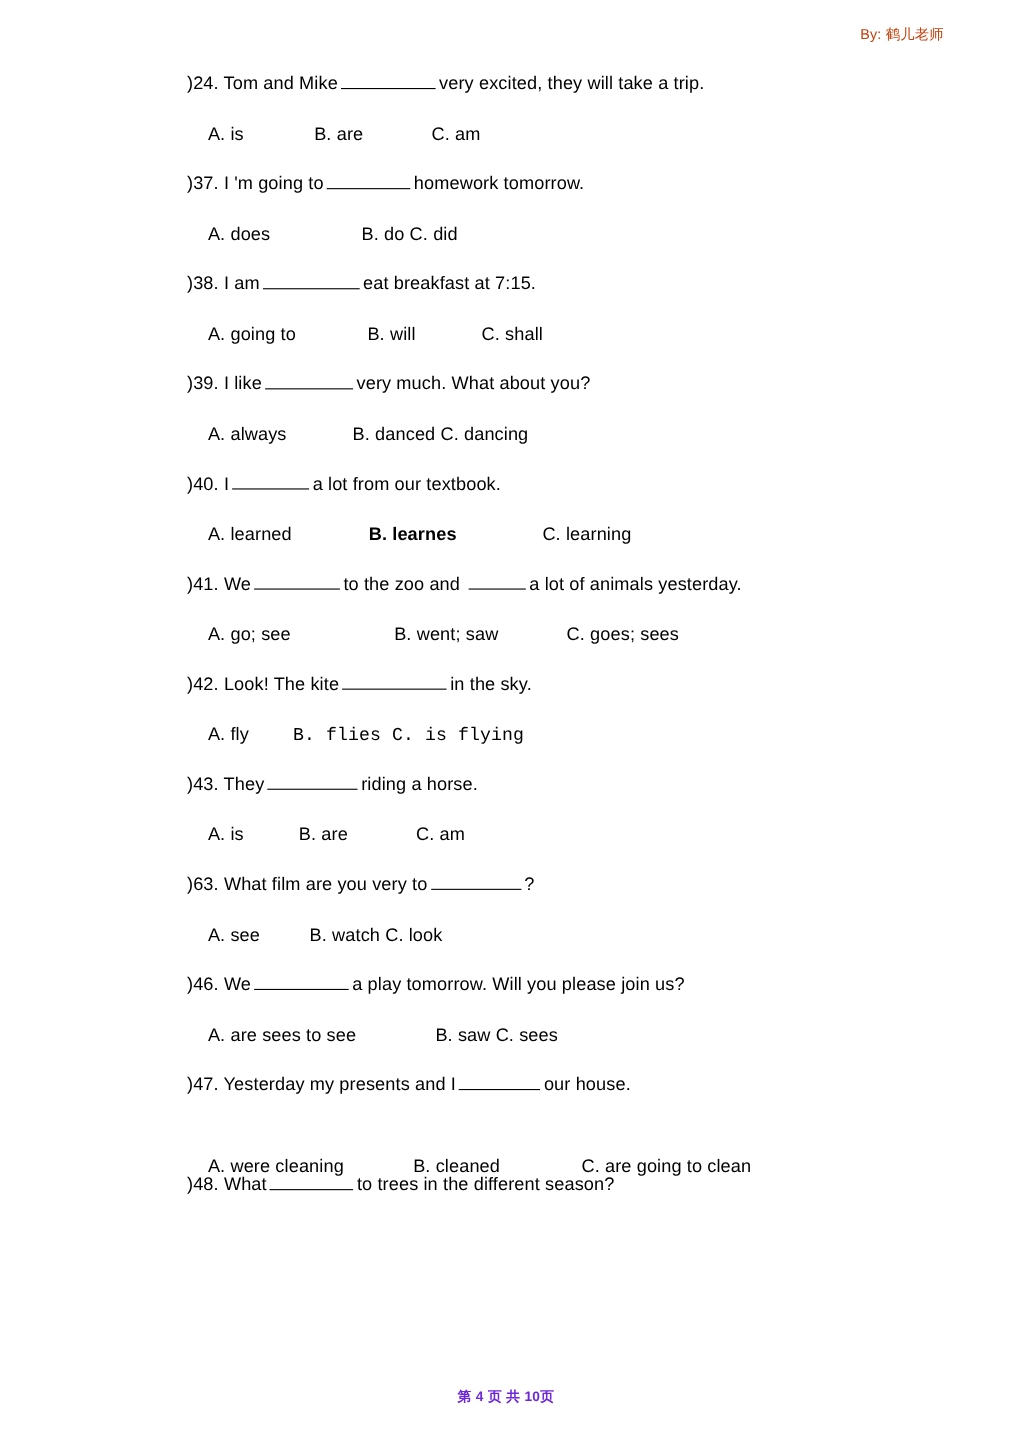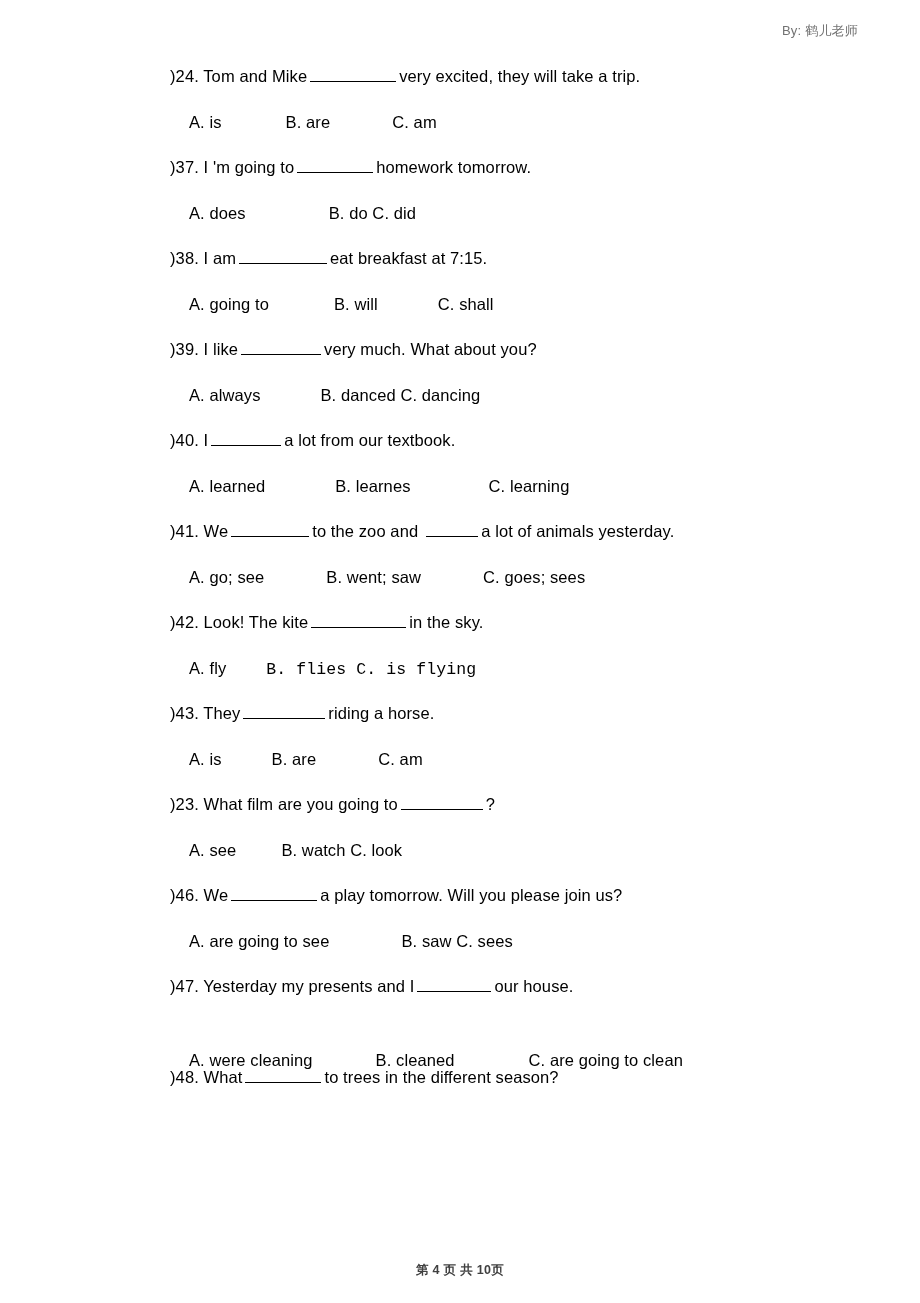--- a/index.html
+++ b/index.html
@@ -20,21 +20,21 @@
     width: 920px;
     height: 1303px;
     box-sizing: border-box;
   }
   .header-byline {
     position: absolute;
     top: 22px;
     right: 62px;
     font-size: 13px;
     line-height: 18px;
-    color: #737373;
+    color: #c2410c;
     white-space: nowrap;
     letter-spacing: 0.2px;
   }
   .content {
     position: absolute;
     top: 64px;
     left: 170px;
     width: 700px;
   }
   .qblock {
@@ -69,21 +69,21 @@
     display: inline-block;
   }
   .footer {
     position: absolute;
     bottom: 24px;
     left: 0;
     width: 920px;
     text-align: center;
     font-size: 12.5px;
     font-weight: bold;
-    color: #404040;
+    color: #6d28d9;
     letter-spacing: 0.3px;
   }
 </style>
 </head>
 <body>
 
 <div class="page">
 
   <div class="header-byline">By: 鹤儿老师</div>
 
@@ -99,41 +99,41 @@
       <div class="qblock">
         <div class="qline"><span class="paren">)</span><span>38.</span> <span>I am</span><span class="blank" style="width: 88px;"></span><span>eat breakfast at 7:15.</span></div>
         <div class="optline"><span class="opt">A. going to</span><span class="opt" style="margin-left: 65px;">B. will</span><span class="opt" style="margin-left: 60px;">C. shall</span></div>
       </div>
       <div class="qblock">
         <div class="qline"><span class="paren">)</span><span>39.</span> <span>I like</span><span class="blank" style="width: 80px;"></span><span>very much. What about you?</span></div>
         <div class="optline"><span class="opt">A. always</span><span class="opt" style="margin-left: 60px;">B. danced C. dancing</span></div>
       </div>
       <div class="qblock">
         <div class="qline"><span class="paren">)</span><span>40.</span> <span>I</span><span class="blank" style="width: 70px;"></span><span>a lot from our textbook.</span></div>
-        <div class="optline"><span class="opt">A. learned</span><span class="opt" style="margin-left: 70px;">B. learnes</span><span class="opt" style="margin-left: 78px;">C. learning</span></div>
+        <div class="optline"><span class="opt">A. learned</span><span class="opt" style="margin-left: 70px; font-weight: bold;">B. learnes</span><span class="opt" style="margin-left: 78px;">C. learning</span></div>
       </div>
       <div class="qblock">
         <div class="qline"><span class="paren">)</span><span>41.</span> <span>We</span><span class="blank" style="width: 78px;"></span><span>to the zoo and</span><span class="blank" style="width: 52px; margin-left: 8px;"></span><span>a lot of animals yesterday.</span></div>
-        <div class="optline"><span class="opt">A. go; see</span><span class="opt" style="margin-left: 62px; text-align: right;">B. went; saw</span><span class="opt" style="margin-left: 62px;">C. goes; sees</span></div>
+        <div class="optline"><span class="opt">A. go; see</span><span class="opt" style="margin-left: 94px; text-align: right;">B. went; saw</span><span class="opt" style="margin-left: 62px;">C. goes; sees</span></div>
       </div>
       <div class="qblock">
         <div class="qline"><span class="paren">)</span><span>42.</span> <span>Look! The kite</span><span class="blank" style="width: 95px;"></span><span>in the sky.</span></div>
         <div class="optline"><span class="opt">A. fly</span><span class="opt" style="margin-left: 40px; font-family: Liberation Mono, monospace;">B. flies C. is flying</span></div>
       </div>
       <div class="qblock">
         <div class="qline"><span class="paren">)</span><span>43.</span> <span>They</span><span class="blank" style="width: 82px;"></span><span>riding a horse.</span></div>
         <div class="optline"><span class="opt">A. is</span><span class="opt" style="margin-left: 50px;">B. are</span><span class="opt" style="margin-left: 62px;">C. am</span></div>
       </div>
       <div class="qblock">
-        <div class="qline"><span class="paren">)</span><span>23.</span> <span>What film are you going to</span><span class="blank" style="width: 82px;"></span><span>?</span></div>
+        <div class="qline"><span class="paren">)</span><span>63.</span> <span>What film are you very to</span><span class="blank" style="width: 82px;"></span><span>?</span></div>
         <div class="optline"><span class="opt">A. see</span><span class="opt" style="margin-left: 45px;">B. watch C. look</span></div>
       </div>
       <div class="qblock">
         <div class="qline"><span class="paren">)</span><span>46.</span> <span>We</span><span class="blank" style="width: 86px;"></span><span>a play tomorrow. Will you please join us?</span></div>
-        <div class="optline"><span class="opt">A. are going to see</span><span class="opt" style="margin-left: 72px;">B. saw C. sees</span></div>
+        <div class="optline"><span class="opt">A. are sees to see</span><span class="opt" style="margin-left: 72px;">B. saw C. sees</span></div>
       </div>
       <div class="qblock">
         <div class="qline"><span class="paren">)</span><span>47.</span> <span>Yesterday my presents and I</span><span class="blank" style="width: 74px;"></span><span>our house.</span></div>
         <div class="optline"><span class="opt">A. were cleaning</span><span class="opt" style="margin-left: 63px;">B. cleaned</span><span class="opt" style="margin-left: 74px; margin-top: 28px;">C. are going to clean</span></div>
       </div>
       <div class="qblock">
         <div class="qline"><span class="paren">)</span><span>48.</span> <span>What</span><span class="blank" style="width: 76px;"></span><span>to trees in the different season?</span></div>
       </div>
     </div>
 

